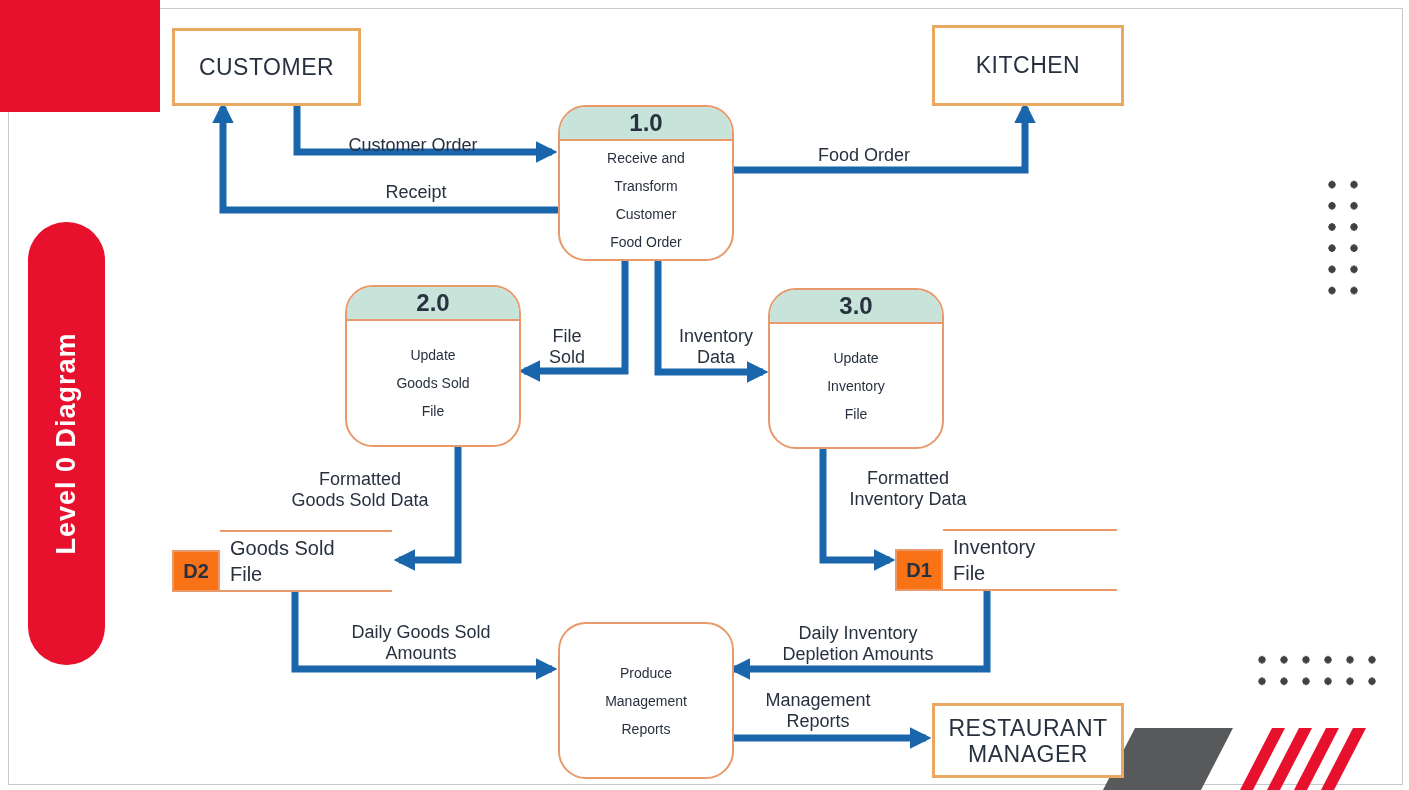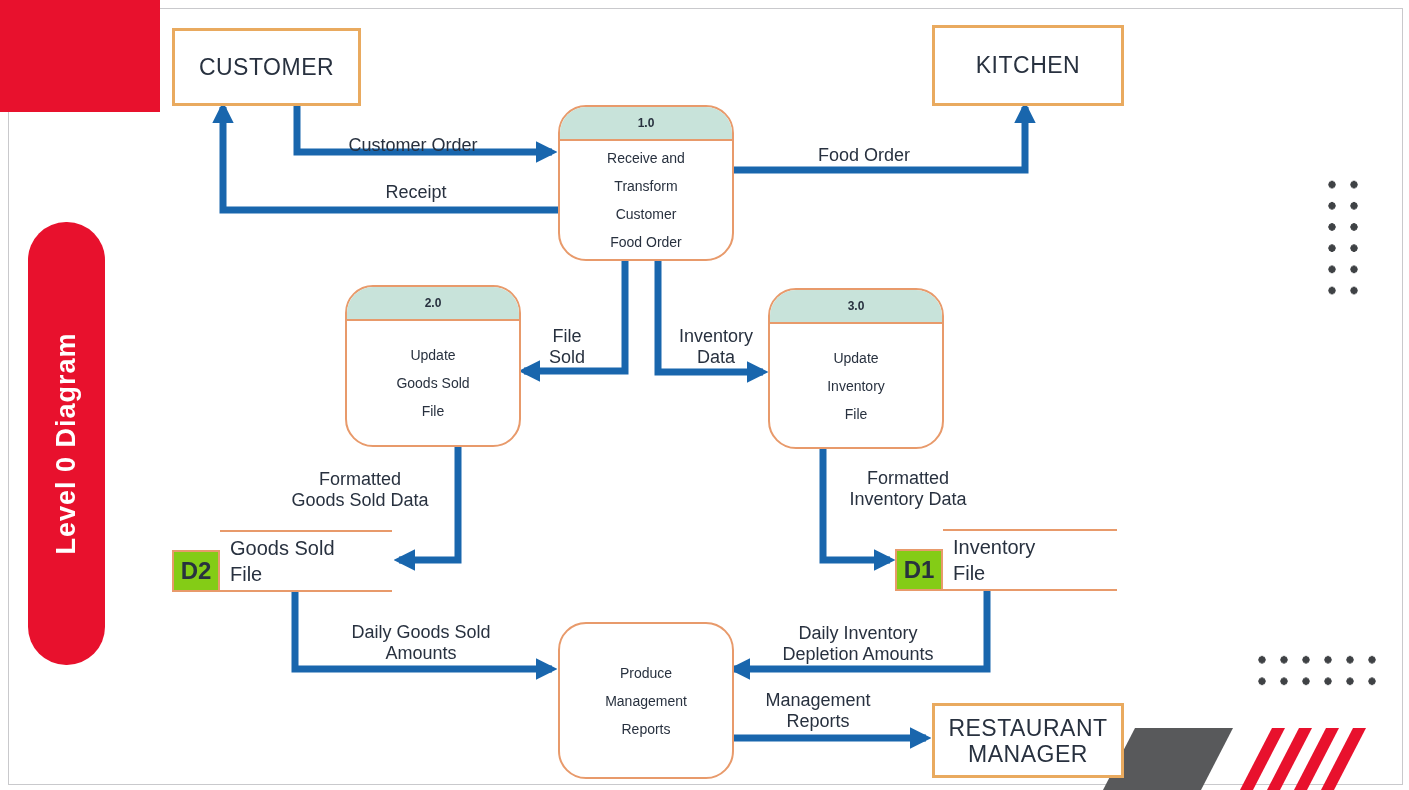--- a/index.html
+++ b/index.html
@@ -35,32 +35,32 @@
     white-space:pre-line;line-height:27px;
   }
   
   .process{
     position:absolute;background:#ffffff;border:2.5px solid #e89a6b;
     border-radius:28px;overflow:hidden;display:flex;flex-direction:column;
   }
   .p-head{
     height:32px;flex:0 0 auto;background:#c8e3da;border-bottom:2.5px solid #e89a6b;
     display:flex;align-items:center;justify-content:center;
-    font-size:12px;font-weight:700;
+    font-size:24px;font-weight:700;
   }
   .p-body{
     flex:1;display:flex;align-items:center;justify-content:center;
     font-size:14px;line-height:28px;text-align:center;white-space:pre-line;
   }
   
   .datastore{position:absolute;display:flex;align-items:stretch;}
   .ds-tag{
-    flex:0 0 auto;width:44px;background:#84cc16;border:2.5px solid #e89a6b;
+    flex:0 0 auto;width:44px;background:#f97316;border:2.5px solid #e89a6b;
     display:flex;align-items:center;justify-content:center;
-    font-size:24px;font-weight:700;margin-top:20px;
+    font-size:20px;font-weight:700;margin-top:20px;
   }
   .ds-name{
     flex:1;border-top:2.5px solid #e89a6b;border-bottom:2.5px solid #e89a6b;
     background:#ffffff;padding:3px 0 0 10px;
     font-size:20px;line-height:26px;white-space:pre-line;
   }
   
   .flow-label{
     position:absolute;transform:translate(-50%,-50%);
     font-size:18px;line-height:21px;text-align:center;white-space:pre-line;

